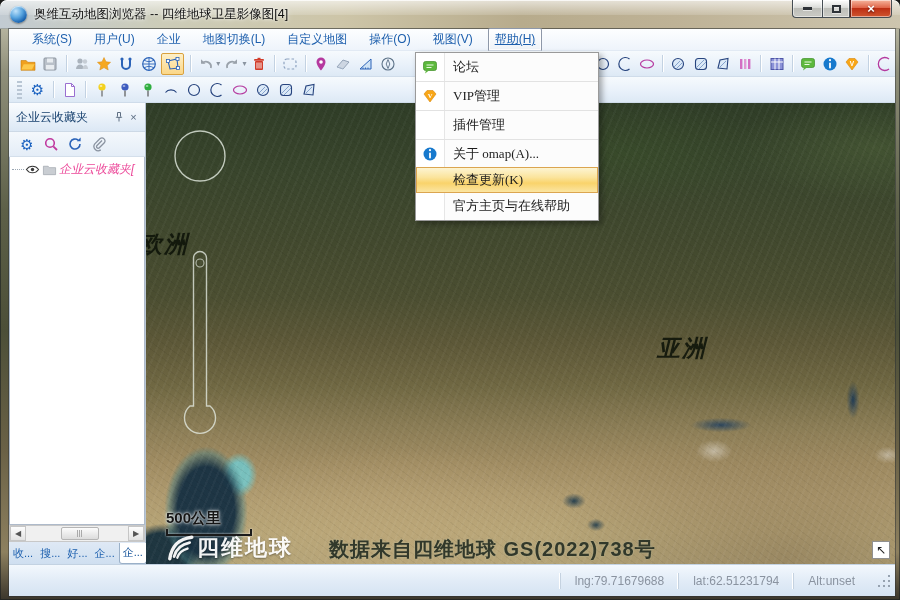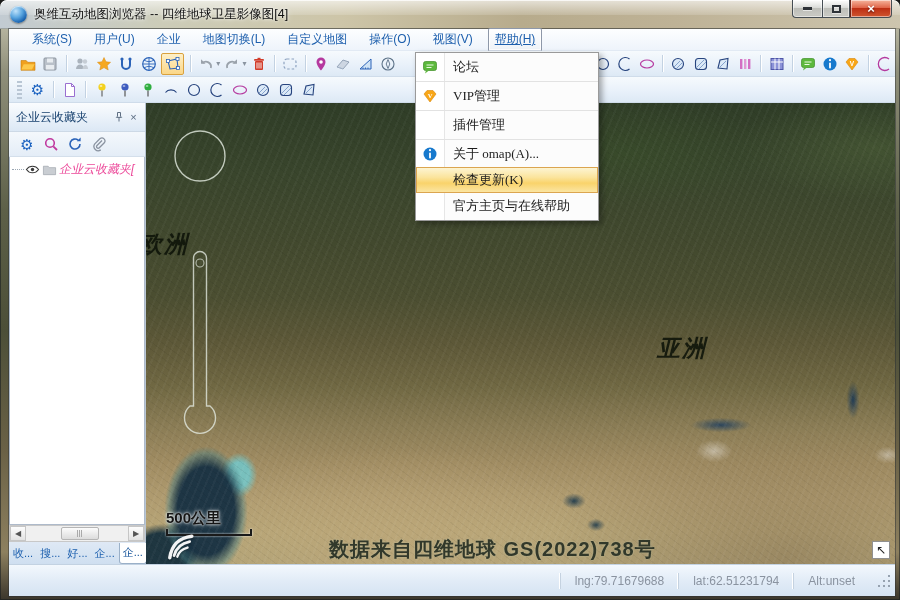--- a/index.html
+++ b/index.html
@@ -523,20 +523,21 @@
         <div class="scalebar">
           <div class="txt">500公里</div>
           <div class="bracket"></div>
         </div>
         <div class="watermark">
           <svg viewBox="0 0 26 26">
             <path d="M24 3C12 4.5 5.5 10.5 3.5 23" fill="none" stroke="#fff" stroke-width="3.2" stroke-linecap="round"></path>
             <path d="M22 8c-8 1.5-12.5 5.5-14.5 13" fill="none" stroke="#fff" stroke-width="2.6" stroke-linecap="round"></path>
             <path d="M20 13.5c-5 1.2-8 3.7-9.5 8.5" fill="none" stroke="#fff" stroke-width="2.2" stroke-linecap="round"></path>
           </svg>
+          <span class="wm-text">四维地球</span>
         </div>
         <div class="attribution">数据来自四维地球 GS(2022)738号</div>
         <div class="map-restore">↖</div>
       </div>
     </div>
 
     <div class="statusbar" id="statusbar">
       <div class="status-spacer"></div>
     <span class="status-cell">lng:79.71679688</span>
         <span class="status-cell">lat:62.51231794</span>

